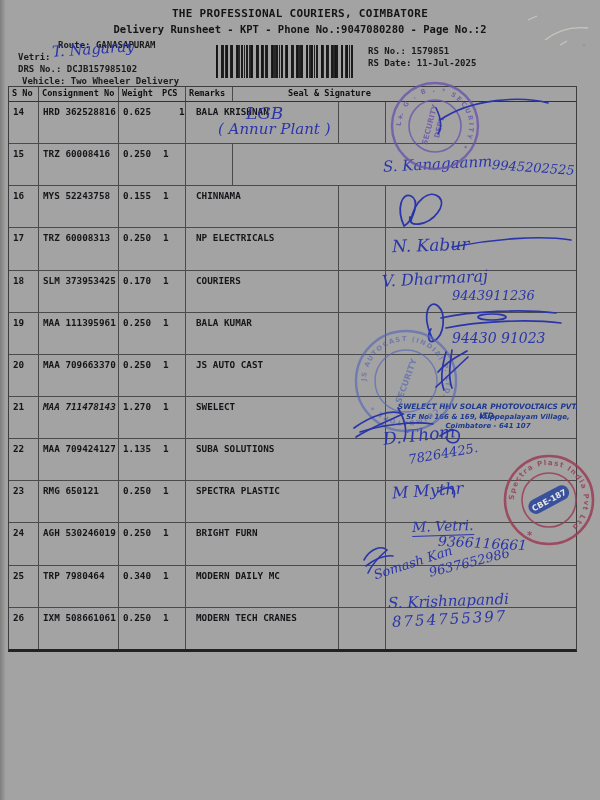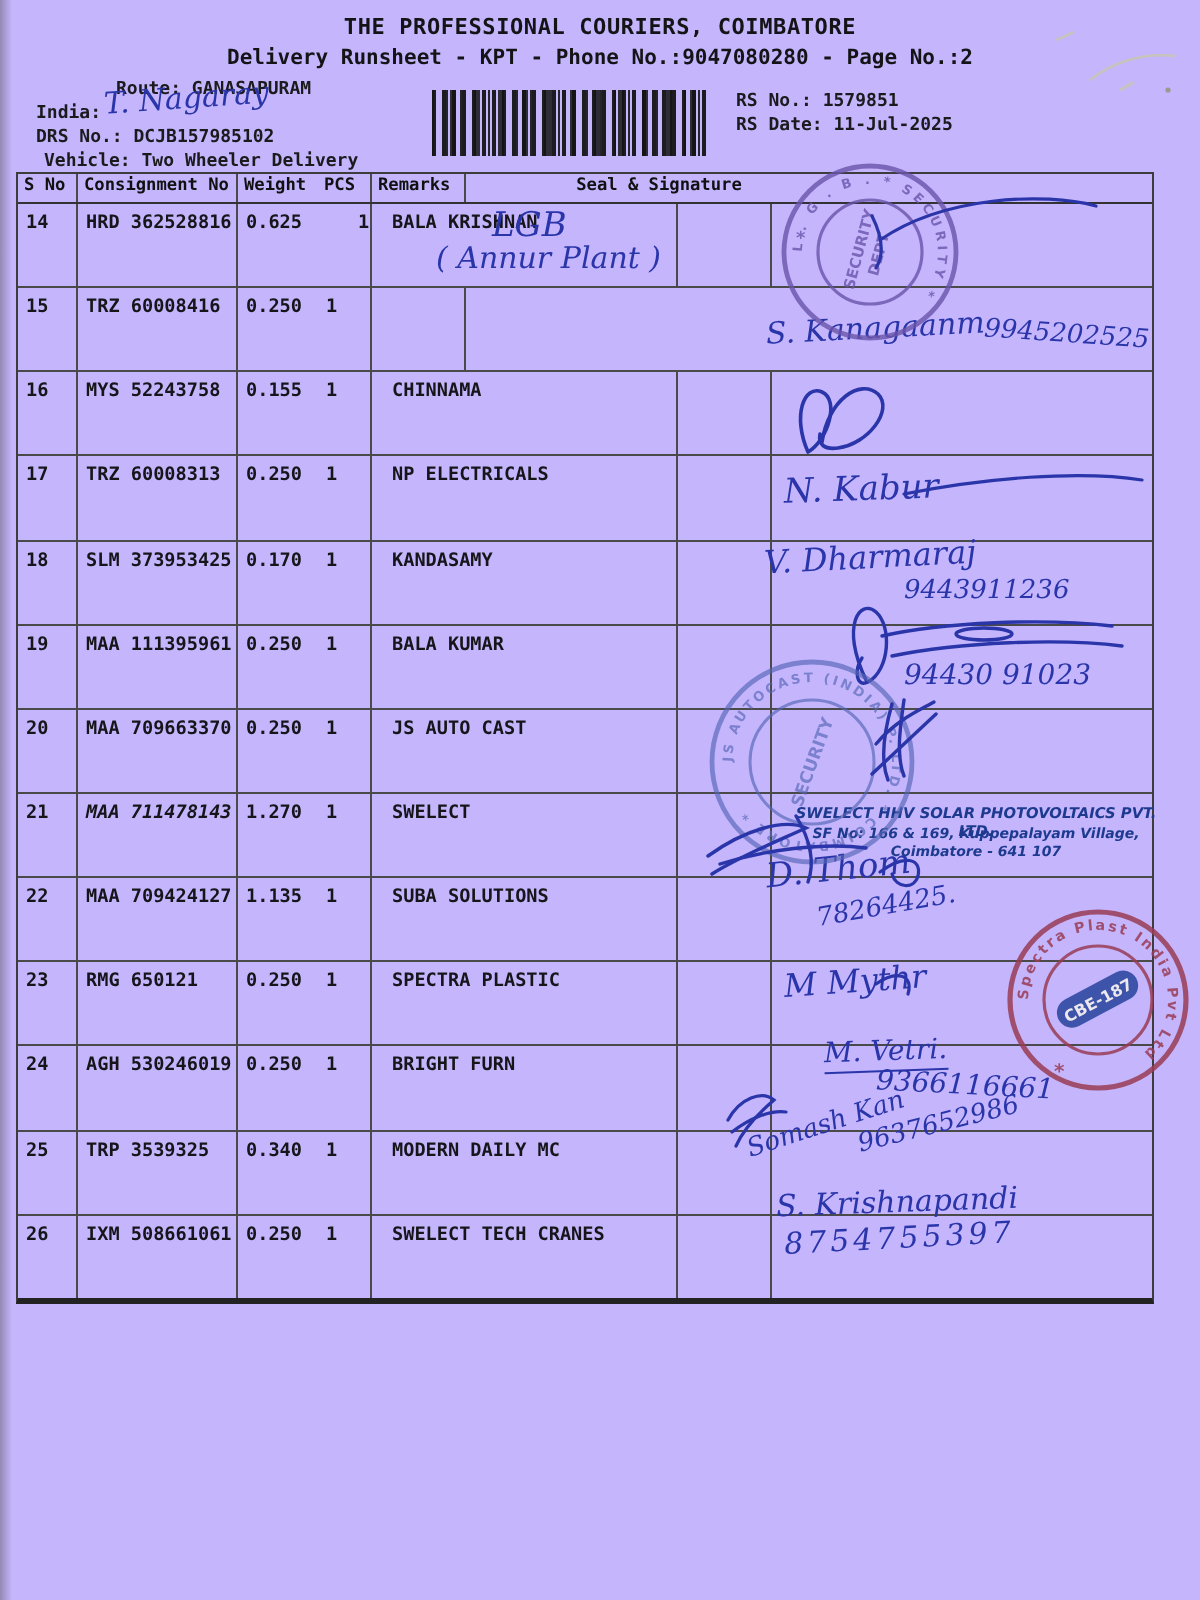--- a/index.html
+++ b/index.html
@@ -1,16 +1,16 @@
 <!DOCTYPE html>
 <html><head>
 <meta charset="utf-8">
 <style>
   html,body{margin:0;padding:0;background:#e9e8e3;}
-  .page{position:relative;width:600px;height:800px;background:#c4b5fd;overflow:hidden;
+  .page{position:relative;width:600px;height:800px;background:#a3a3a3;overflow:hidden;
         font-family:"DejaVu Sans Mono",monospace;}
   .edge-shadow{position:absolute;left:0;top:0;width:6px;height:800px;
         background:linear-gradient(90deg,rgba(70,66,60,.38),rgba(70,66,60,0));}
   .title{position:absolute;top:7px;left:0;right:0;text-align:center;
          font-size:11px;font-weight:bold;letter-spacing:.3px;color:#141416;}
   .subtitle{position:absolute;top:23px;left:0;right:0;text-align:center;
          font-size:10.5px;font-weight:bold;color:#141416;}
   .info-line{position:absolute;font-size:9px;font-weight:bold;color:#1b1b1d;white-space:nowrap;}
   .barcode{position:absolute;left:216px;top:45px;width:139px;height:33px;
      background:
@@ -41,21 +41,21 @@
 </head>
 <body>
 
 <div class="page">
   <div class="edge-shadow"></div>
 
   <div class="title">THE PROFESSIONAL COURIERS, COIMBATORE</div>
   <div class="subtitle">Delivery Runsheet - KPT - Phone No.:9047080280 - Page No.:2</div>
 
   <div class="info-line" style="left:18px;top:40px;padding-left:40px;">Route: GANASAPURAM</div>
-  <div class="info-line" style="left:18px;top:52px;">India:</div>
+  <div class="info-line" style="left:18px;top:52px;">Vetri:</div>
   <div class="info-line" style="left:18px;top:64px;">DRS No.: DCJB157985102</div>
   <div class="info-line" style="left:22px;top:76px;">Vehicle: Two Wheeler Delivery</div>
 
   <div class="barcode"></div>
 
   <div class="info-line" style="left:368px;top:46px;">RS No.: 1579851</div>
   <div class="info-line" style="left:368px;top:58px;">RS Date: 11-Jul-2025</div>
 
   <div class="tableWrap">
     <div class="thead">
@@ -112,21 +112,21 @@
           <div class="td" style="width: 47px;"></div>
           <div class="td" style="width: 190px;"></div>
         </div>
         <div class="trow">
           <div class="td" style="width: 30px;">18</div>
           <div class="td" style="width: 80px;">SLM 373953425</div>
           <div class="td wp" style="width: 67px;">
             <span class="w">0.170</span>
             <span>1</span>
           </div>
-          <div class="td" style="width: 153px; padding-left: 10px;">KANDASAMY</div>
+          <div class="td" style="width: 153px; padding-left: 10px;">COURIERS</div>
           <div class="td" style="width: 47px;"></div>
           <div class="td" style="width: 190px;"></div>
         </div>
         <div class="trow">
           <div class="td" style="width: 30px;">19</div>
           <div class="td" style="width: 80px;">MAA 111395961</div>
           <div class="td wp" style="width: 67px;">
             <span class="w">0.250</span>
             <span>1</span>
           </div>
@@ -184,37 +184,37 @@
           <div class="td wp" style="width: 67px;">
             <span class="w">0.250</span>
             <span>1</span>
           </div>
           <div class="td" style="width: 153px; padding-left: 10px;">BRIGHT FURN</div>
           <div class="td" style="width: 47px;"></div>
           <div class="td" style="width: 190px;"></div>
         </div>
         <div class="trow">
           <div class="td" style="width: 30px;">25</div>
-          <div class="td" style="width: 80px;">TRP 3539325</div>
+          <div class="td" style="width: 80px;">TRP 7980464</div>
           <div class="td wp" style="width: 67px;">
             <span class="w">0.340</span>
             <span>1</span>
           </div>
           <div class="td" style="width: 153px; padding-left: 10px;">MODERN DAILY MC</div>
           <div class="td" style="width: 47px;"></div>
           <div class="td" style="width: 190px;"></div>
         </div>
         <div class="trow">
           <div class="td" style="width: 30px;">26</div>
           <div class="td" style="width: 80px;">IXM 508661061</div>
           <div class="td wp" style="width: 67px;">
             <span class="w">0.250</span>
             <span>1</span>
           </div>
-          <div class="td" style="width: 153px; padding-left: 10px;">SWELECT TECH CRANES</div>
+          <div class="td" style="width: 153px; padding-left: 10px;">MODERN TECH CRANES</div>
           <div class="td" style="width: 47px;"></div>
           <div class="td" style="width: 190px;"></div>
         </div>
       </div>
   </div>
 
   <div class="hw" style="left:52px;top:42px;font-size:15px;transform:rotate(-4deg);">T. Nagaray</div>
   <div class="hw" style="left:246px;top:105px;font-size:17px;">LGB</div>
   <div class="hw" style="left:218px;top:122px;font-size:15px;">( Annur Plant )</div>
   <div class="hw" style="left:383px;top:157px;font-size:15px;transform:rotate(-3deg);">S. Kanagaanm</div>

